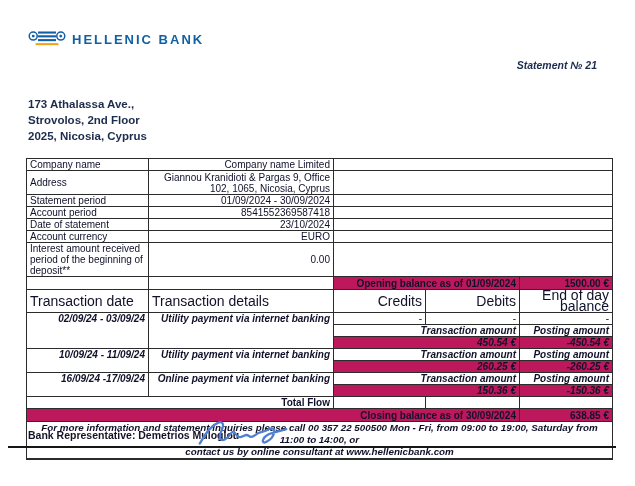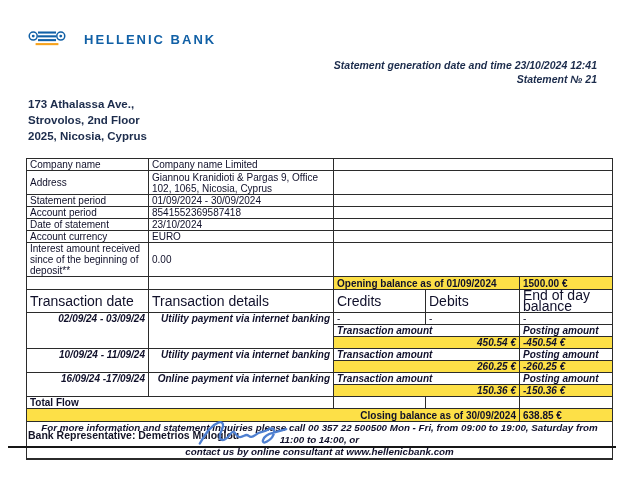--- a/index.html
+++ b/index.html
@@ -1,35 +1,35 @@
 <!DOCTYPE html>
 <html><head>
 <meta charset="utf-8">
 <style>
   html,body{margin:0;padding:0;background:#ffffff;}
   .page{position:relative;width:635px;height:486px;background:#ffffff;overflow:hidden;
         font-family:"Liberation Sans",sans-serif;color:#14142a;}
 
   
-  .logo{position:absolute;left:28px;top:26px;display:flex;align-items:center;gap:18px;}
+  .logo{position:absolute;left:28px;top:26px;display:flex;align-items:center;gap:6px;}
   .logo-text{color:#1160a6;font-weight:bold;font-size:13px;letter-spacing:2px;}
   .gen-info{position:absolute;right:38px;top:58px;text-align:right;font-style:italic;
             font-weight:bold;font-size:10.5px;line-height:14px;color:#1c2c4c;}
   .branch-address{position:absolute;left:28px;top:84px;font-weight:bold;font-size:11.5px;
                   line-height:16px;color:#1c2c4c;margin-top:12px;}
 
   
   table.stmt{position:absolute;left:26px;top:158px;border-collapse:collapse;table-layout:fixed;
              font-size:10px;line-height:11px;color:#10102a;}
   table.stmt td{border:1px solid #2b2b2b;padding:0 3px;vertical-align:middle;overflow:hidden;}
   td.nb{border:none;background:#ffffff;}
   .h1{height:12px;padding-left:24px;} .h2{height:24px;padding-left:28px;} .h13{height:13px;}
-  .blue{background:#fde047;}
+  .blue{background:#be185d;}
   .b{font-weight:bold;} .i{font-style:italic;font-weight:bold;text-align:right;}
-  .c{text-align:left;} .r{text-align:right;}
+  .c{text-align:right;} .r{text-align:right;}
   .hdr{font-weight:normal;font-size:14px;}
   .amt{padding-left:34px;}
   .footer-cell{border-bottom-width:2px !important;text-align:center;font-style:italic;
                font-weight:bold;font-size:9.8px;line-height:12px;padding:1px 2px;}
 
   
   .rep-label{position:absolute;left:28px;top:429px;font-weight:bold;font-size:10.5px;color:#131326;}
   .signature{position:absolute;left:196px;top:414px;}
   .sig-rule{position:absolute;left:8px;top:446px;width:608px;border-top:2px solid #161616;}
 </style>
@@ -48,21 +48,20 @@
         <rect x="10.5" y="5.2" width="19" height="2.2" fill="#1160a6"></rect>
         <rect x="10.5" y="9.2" width="19" height="2.2" fill="#1160a6"></rect>
         <rect x="10.5" y="13.2" width="19" height="2.2" fill="#1160a6"></rect>
         <rect x="8" y="17.4" width="24" height="2.2" fill="#f7a21b"></rect>
       </svg>
     </span>
     <span class="logo-text">HELLENIC BANK</span>
   </div>
 
   <div class="gen-info">
-    <div>Statement generation date and time 23/10/2024 12:41</div>
     <div>Statement № 21</div>
   </div>
 
   <div class="branch-address">
     <div>173 Athalassa Ave.,</div>
     <div>Strovolos, 2nd Floor</div>
     <div>2025, Nicosia, Cyprus</div>
   </div>
 
   <table class="stmt">
@@ -99,21 +98,21 @@
       <td>Date of statement</td>
       <td class="c">23/10/2024</td>
       <td class="nb" colspan="3"></td>
     </tr>
     <tr class="h1">
       <td>Account currency</td>
       <td class="c">EURO</td>
       <td class="nb" colspan="3"></td>
     </tr>
     <tr class="h2">
-      <td>Interest amount received since of the beginning of deposit**</td>
+      <td>Interest amount received period of the beginning of deposit**</td>
       <td class="c">0.00</td>
       <td class="nb" colspan="3"></td>
     </tr>
 
     <tr class="h13">
       <td></td>
       <td></td>
       <td colspan="2" class="blue b c">Opening balance as of 01/09/2024</td>
       <td class="blue b c">1500.00 €</td>
     </tr>

